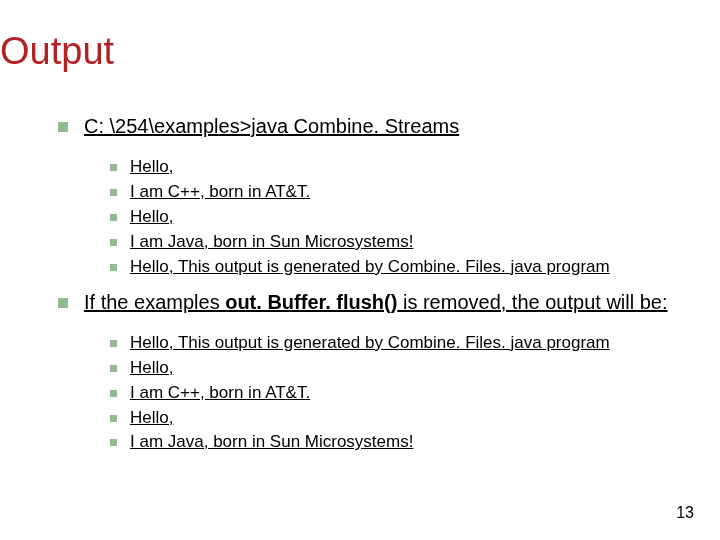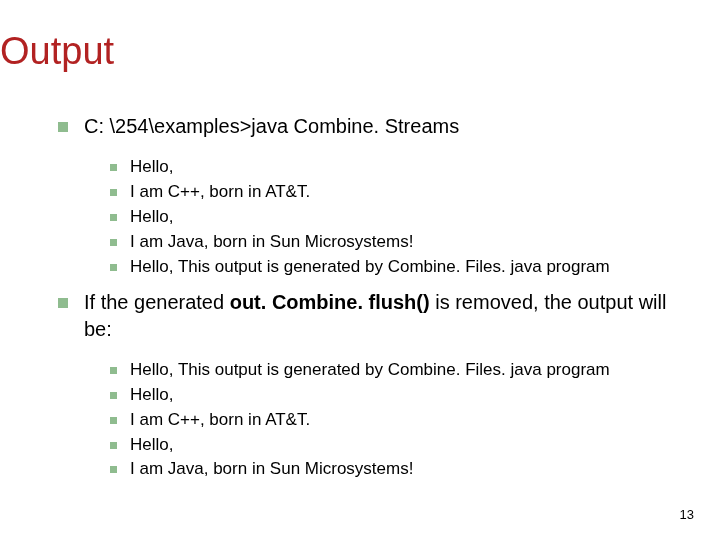--- a/index.html
+++ b/index.html
@@ -17,20 +17,21 @@
     color: #b22222;
     font-family: Verdana, Geneva, sans-serif;
     font-size: 38px;
     text-align: left;
     margin-top: 30px;
     margin-bottom: 40px;
     font-weight: normal;
   }
   .content {
     padding: 0 40px 0 58px;
+    text-decoration: underline;
   }
   ul.level1 {
     list-style: none;
     padding: 0;
     margin: 0;
   }
   ul.level1 > li {
     position: relative;
     padding-left: 26px;
     font-size: 20px;
@@ -67,21 +68,21 @@
     height: 7px;
     background: #8fbc8f;
   }
   .bold {
     font-weight: bold;
   }
   .pagenum {
     position: absolute;
     right: 26px;
     bottom: 18px;
-    font-size: 13px;
+    font-size: 16px;
     color: #000;
     font-family: Arial, sans-serif;
   }
 </style>
 </head>
 <body>
 
 <div class="title">Output</div>
 
 <div class="content">
@@ -90,21 +91,21 @@
       <span>C: \254\examples&gt;java Combine. Streams</span>
       <ul class="level2">
         <li>Hello,</li>
         <li>I am C++, born in AT&amp;T.</li>
         <li>Hello,</li>
         <li>I am Java, born in Sun Microsystems!</li>
         <li>Hello, This output is generated by Combine. Files. java program</li>
       </ul>
     </li>
     <li>
-      <span>If the generated </span><span class="bold">out. Combine. flush()</span><span> is removed, the output will be:</span>
+      <span>If the examples </span><span class="bold">out. Buffer. flush()</span><span> is removed, the output will be:</span>
       <ul class="level2">
         <li>Hello, This output is generated by Combine. Files. java program</li>
         <li>Hello,</li>
         <li>I am C++, born in AT&amp;T.</li>
         <li>Hello,</li>
         <li>I am Java, born in Sun Microsystems!</li>
       </ul>
     </li>
   </ul>
 </div>

